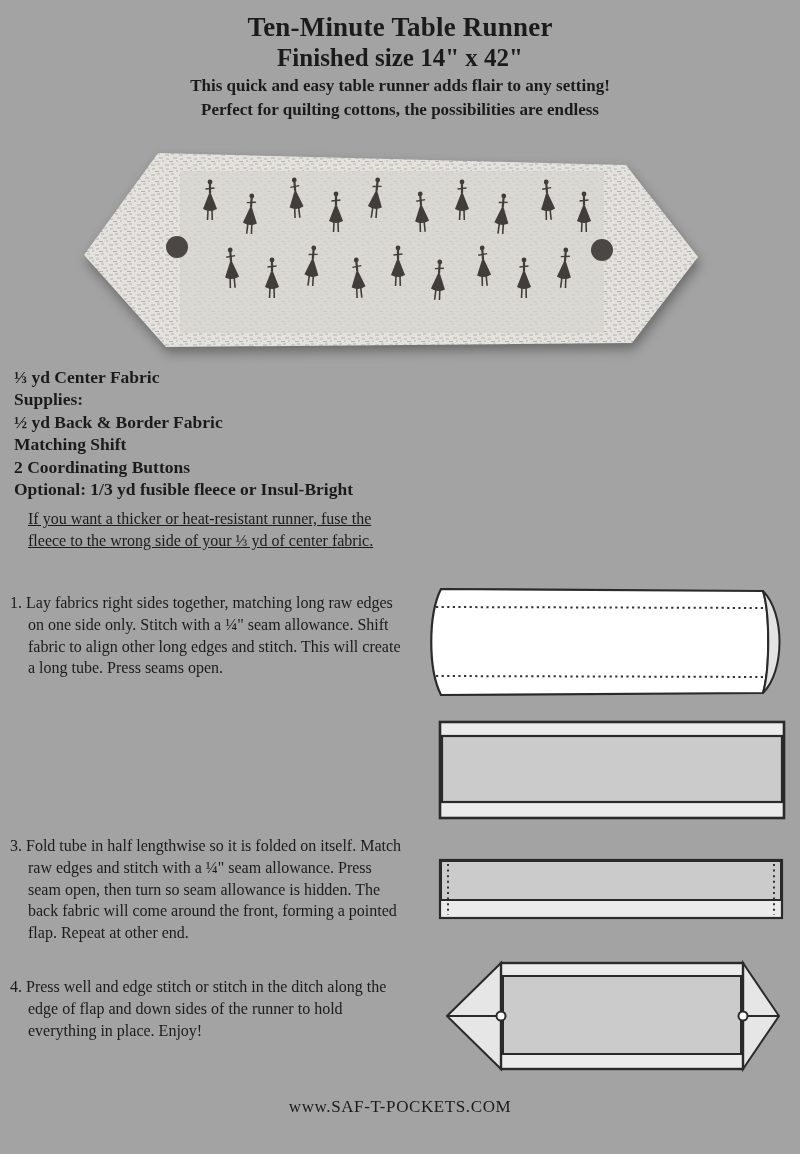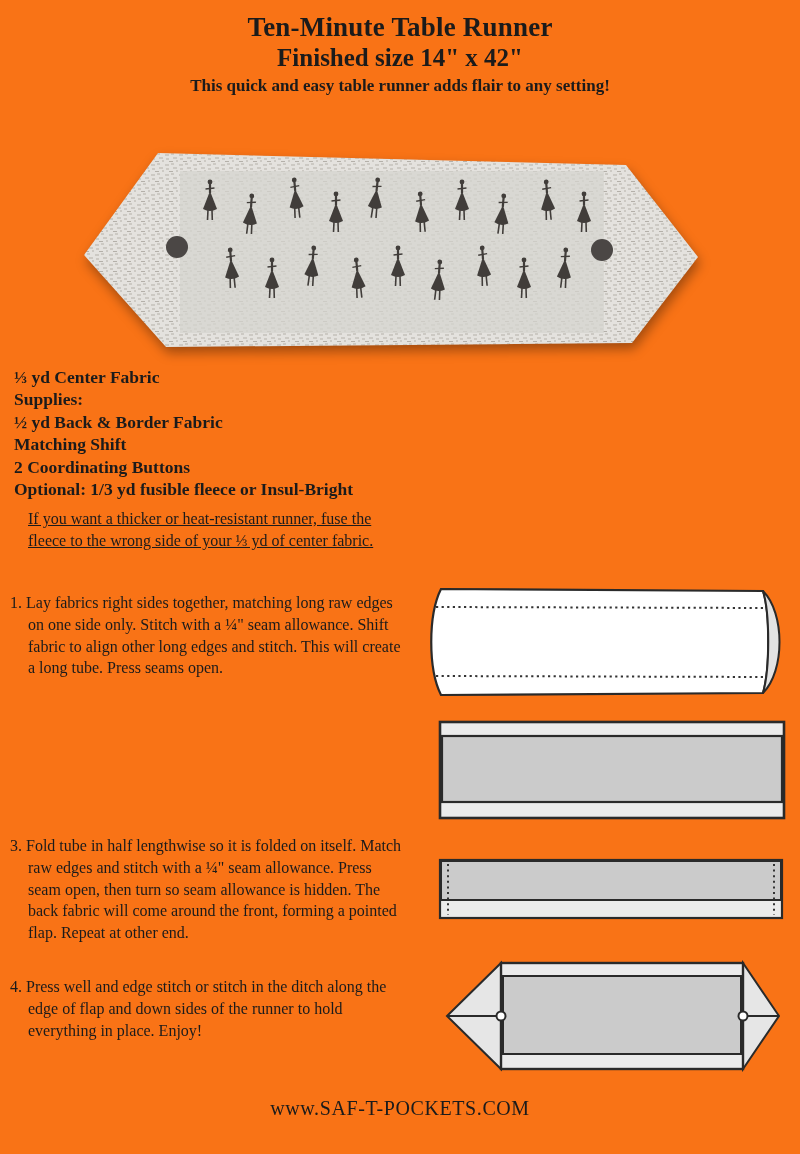--- a/index.html
+++ b/index.html
@@ -3,21 +3,21 @@
 <meta charset="utf-8">
 <style>
   :root{
     --text:#1b1b1b; --outline:#2a2a2a;
     --diagram-gray:#cbcbcb; --diagram-light:#ebebeb;
     --photo-fabric:#e4e2de; --photo-panel:#d6d4cf; --button-dark:#4b4745;
   }
   *{margin:0;padding:0;box-sizing:border-box;}
   html,body{background:#fff;}
   .page{
-    position:relative; width:800px; height:1154px; background:#f97316;
+    position:relative; width:800px; height:1154px; background:#a3a3a3;
     font-family:"Liberation Serif","DejaVu Serif",serif; color:var(--text);
     overflow:hidden;
   }
   .centered{position:absolute; left:0; right:0; text-align:center;}
   .title{top:12px; font-size:27px; font-weight:700; letter-spacing:0.2px;}
   .subtitle{top:44px; font-size:25px; font-weight:700;}
   .tagline1{top:76px; font-size:17px; font-weight:700;}
   .tagline2{top:100px; font-size:17px; font-weight:700;}
   .photo{position:absolute; left:80px; top:133px; width:640px; height:236px;
          filter:drop-shadow(2px 6px 6px rgba(0,0,0,0.35));}
@@ -26,30 +26,31 @@
   .intro{position:absolute; left:28px; top:508px; width:372px;
          font-size:16px; line-height:22px;text-decoration:underline;}
   .step{position:absolute; left:10px; width:398px; font-size:16px;
         line-height:21.8px; padding-left:18px; text-indent:-18px;}
   .step-1{top:592px;} .step-2{top:714px;} .step-3{top:824px;margin-top:11px;} .step-4{top:976px;}
   .diagram{position:absolute;}
   .d1{left:424px; top:583px;}
   .d2{left:438px; top:720px;}
   .d3{left:438px; top:858px;}
   .d4{left:443px; top:959px;}
-  .footer{top:1097px; font-size:20px; letter-spacing:0.6px; font-weight:400;}
+  .footer{top:1097px; font-size:17px; letter-spacing:0.6px; font-weight:400;}
 </style>
 </head>
 <body>
 
 <div class="page">
 
   <div class="centered title">Ten-Minute Table Runner</div>
   <div class="centered subtitle">Finished size 14" x 42"</div>
   <div class="centered tagline1">This quick and easy table runner adds flair to any setting!</div>
+  <div class="centered tagline2">Perfect for quilting cottons, the possibilities are endless</div>
 
   <svg class="photo" viewBox="0 0 640 236">
     <defs>
       <pattern id="scribble" width="14" height="10" patternUnits="userSpaceOnUse">
         <rect width="14" height="10" fill="var(--photo-fabric)"></rect>
         <path d="M1,2 h4 M7,1 h3 M2,6 h3 M9,5 h4 M5,8.5 h4 M12,8 h2" stroke="#b4b0a9" stroke-width="1.1" fill="none"></path>
       </pattern>
       <clipPath id="hexclip">
         <polygon points="4,122 78,20 546,32 618,124 552,210 86,214"></polygon>
       </clipPath>

